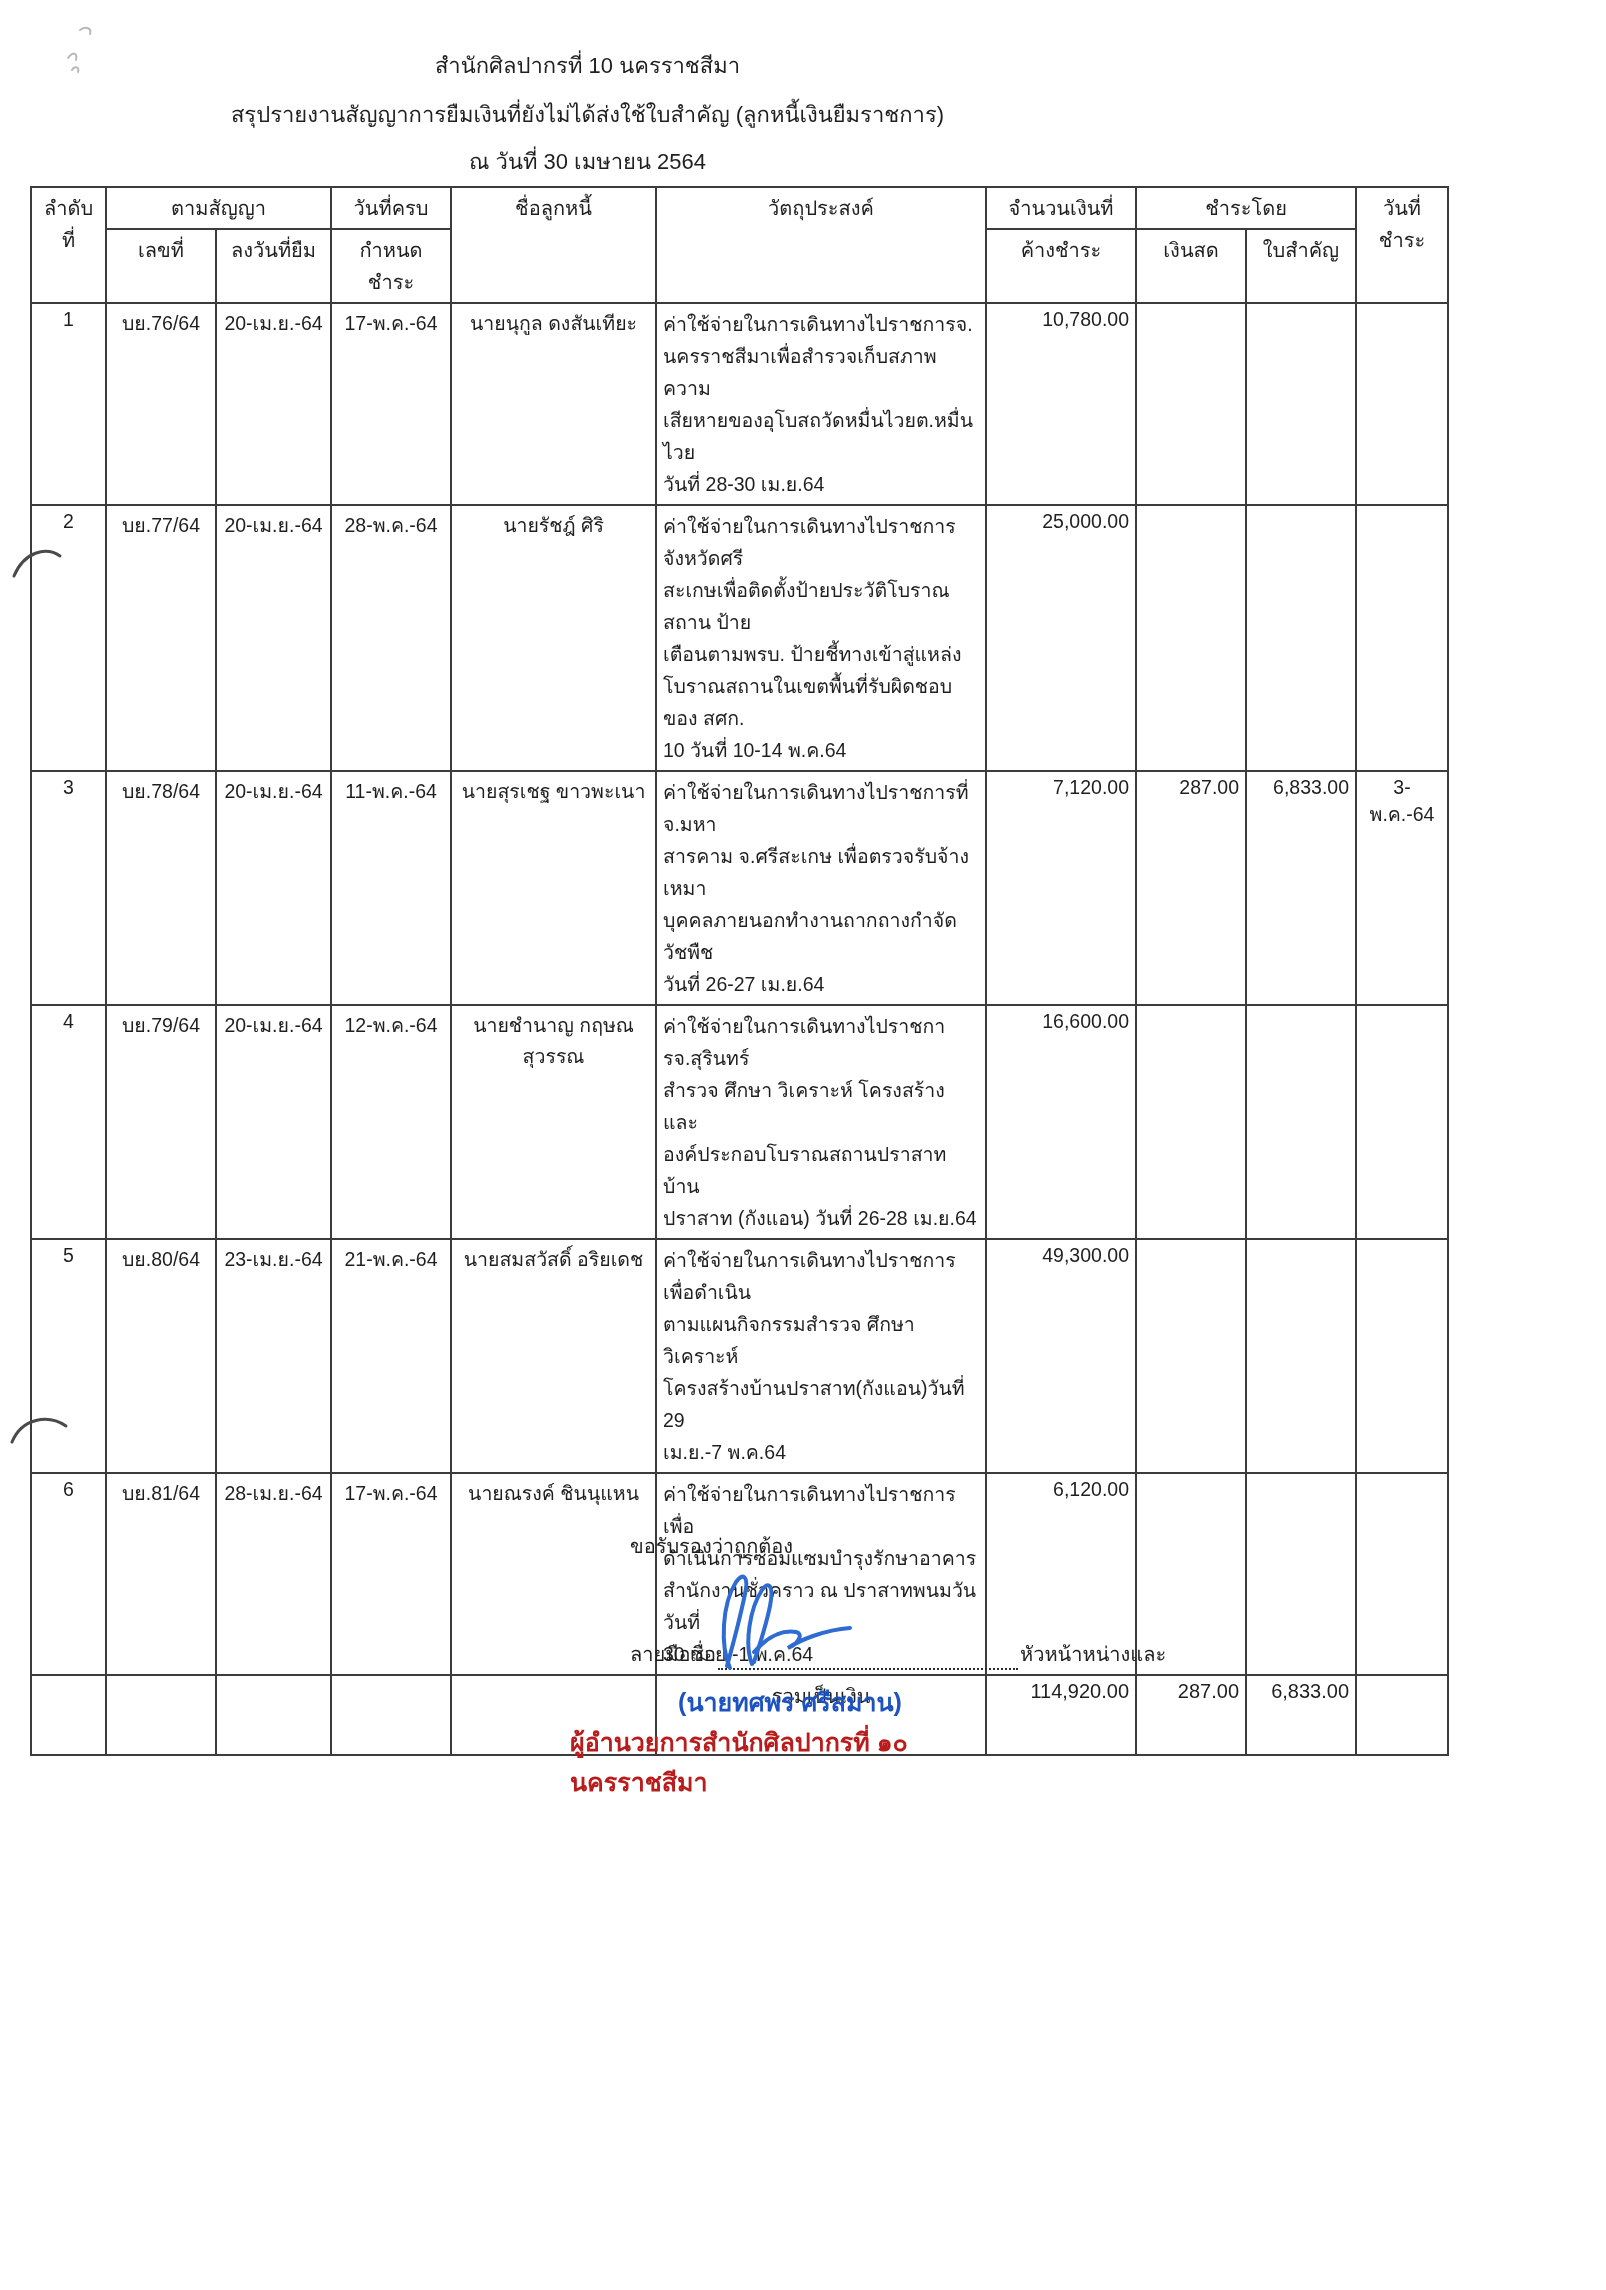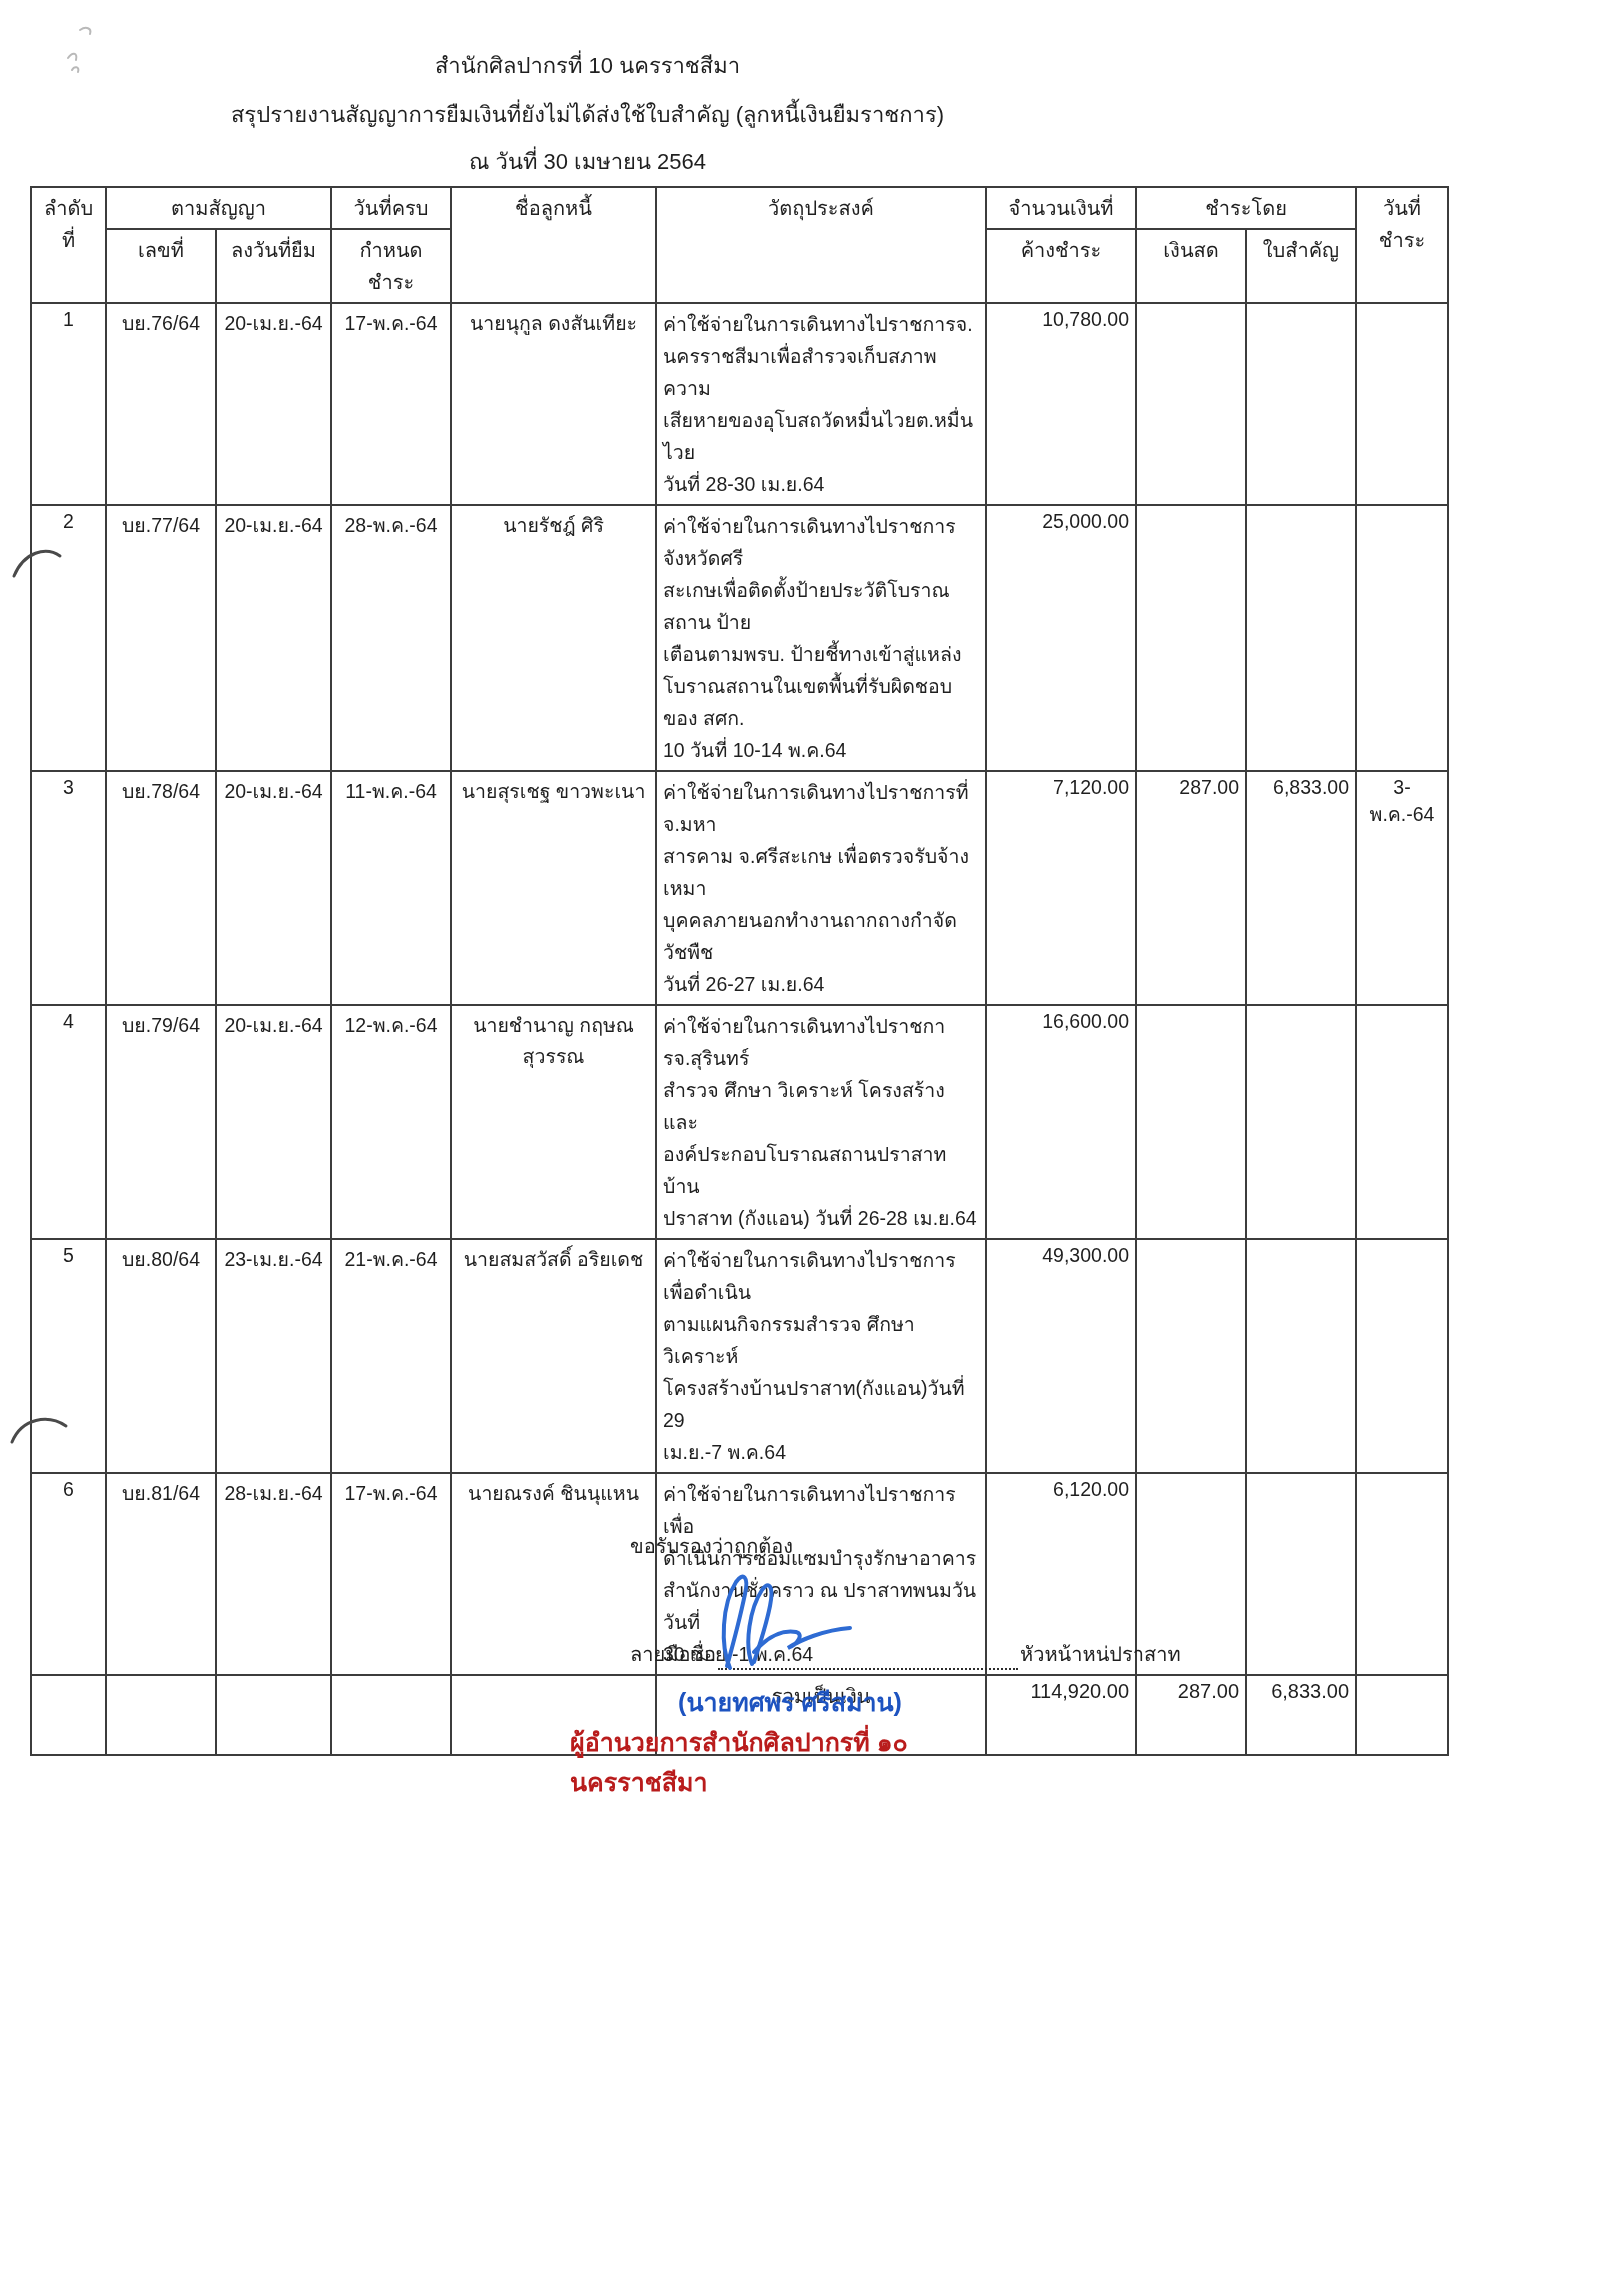--- a/index.html
+++ b/index.html
@@ -250,21 +250,21 @@
         <td></td>
       </tr>
     </tfoot>
   </table>
 
   <div class="certify">ขอรับรองว่าถูกต้อง</div>
 
   <div class="sig-row">
     <span>ลายมือชื่อ</span>
     <span class="dots"></span>
-    <span>หัวหน้าหน่ปราสาท</span>
+    <span>หัวหน้าหน่างและ</span>
   </div>
 
   <svg class="sig-image" width="170" height="110" viewBox="0 0 170 110">
     <g fill="none" stroke="#2e6bd3" stroke-width="4" stroke-linecap="round">
       <path d="M30 100 C 20 78, 22 36, 36 14 C 43 4, 49 8, 45 26 C 40 50, 32 80, 27 98"></path>
       <path d="M52 96 C 44 76, 50 40, 62 22 C 69 12, 74 18, 70 38 C 66 58, 58 82, 54 94"></path>
       <path d="M54 84 C 70 66, 84 62, 96 64 C 104 66, 98 76, 88 80 C 100 72, 124 62, 150 60"></path>
     </g>
   </svg>
 

